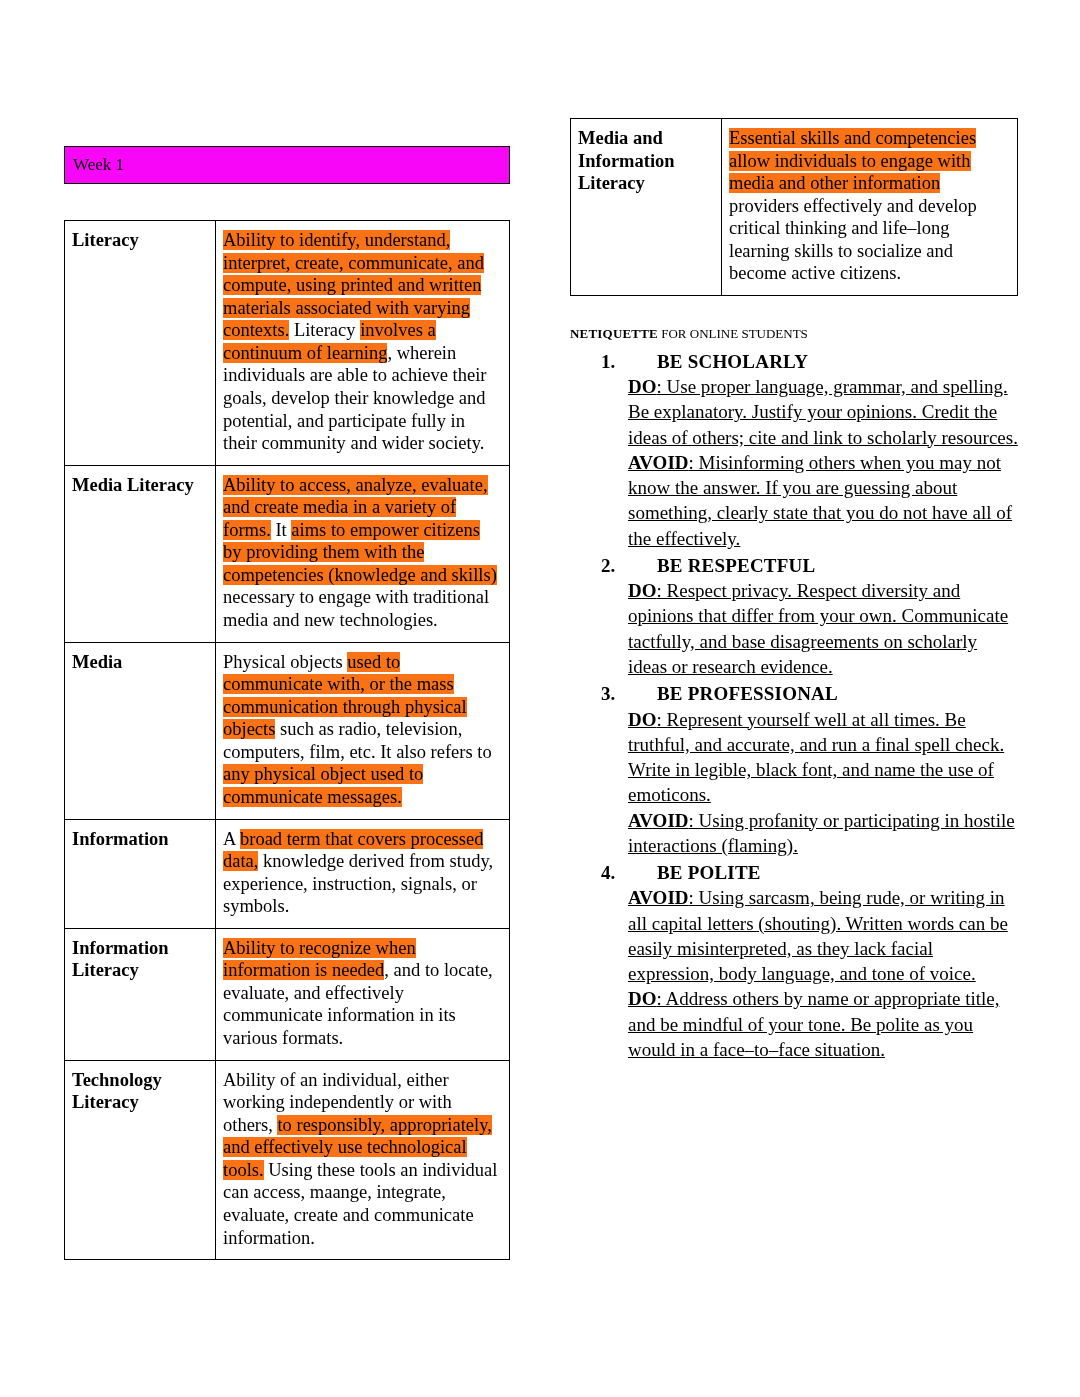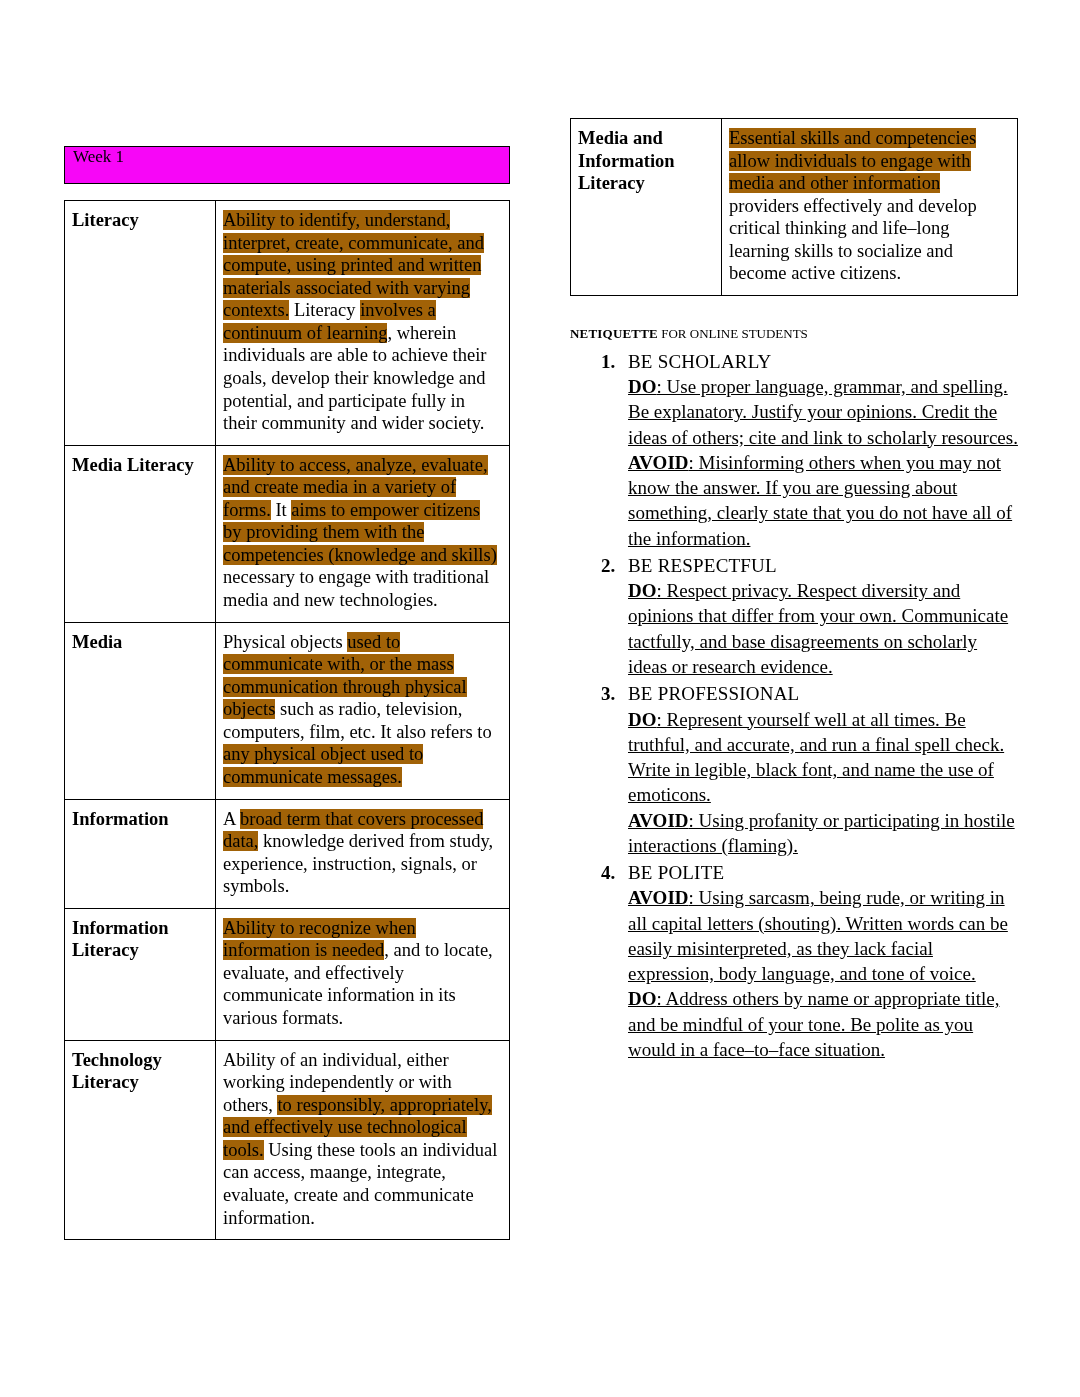--- a/index.html
+++ b/index.html
@@ -27,29 +27,30 @@
     left: 64px;
     top: 146px;
     width: 446px;
   }
 
   .week-banner {
     background: #f706f7;
     border: 1px solid #000;
     height: 38px;
     display: flex;
+    align-items: center;
     padding-left: 8px;
     box-sizing: border-box;
     font-size: 17px;
   }
 
   table.terms {
     border-collapse: collapse;
     width: 446px;
-    margin-top: 16px;
+    margin-top: 36px;
     table-layout: fixed;
   }
   table.terms td {
     border: 1px solid #000;
     vertical-align: top;
     padding: 8px 7px 10px 7px;
     font-size: 18.5px;
     line-height: 1.22;
   }
   table.terms td.term {
@@ -96,34 +97,35 @@
     margin: 6px 0 0 0;
     padding-left: 50px;
     font-size: 19px;
     line-height: 1.33;
   }
   ol.rules > li {
     margin-bottom: 2px;
     padding-left: 8px;
   }
   ol.rules > li > .rule-title {
-    font-weight: normal;
+    font-weight: bold;
     letter-spacing: 0.2px;
+    margin-left: 29px;
   }
   .rule-body {
     font-weight: normal;
     text-decoration: underline;
   }
   .rule-body p {
     margin: 0;
   }
   .lbl { font-weight: bold; }
 
   
-  .hl { background: #a16207; }
+  .hl { background: #f97316; }
 
   
   ol.rules > li::marker {
     font-weight: bold;
   }
 </style>
 </head>
 <body>
 
 <div class="page">
@@ -177,21 +179,21 @@
 
     <div class="netiquette-head">
       <span class="kw">NETIQUETTE</span><span> FOR ONLINE STUDENTS</span>
     </div>
 
     <ol class="rules">
       <li>
         <span class="rule-title">BE SCHOLARLY</span>
         <div class="rule-body">
           <p><span class="lbl">DO</span><span>: Use proper language, grammar, and spelling. Be explanatory. Justify your opinions. Credit the ideas of others; cite and link to scholarly resources.</span></p>
-          <p><span class="lbl">AVOID</span><span>: Misinforming others when you may not know the answer. If you are guessing about something, clearly state that you do not have all of the information.</span></p>
+          <p><span class="lbl">AVOID</span><span>: Misinforming others when you may not know the answer. If you are guessing about something, clearly state that you do not have all of the effectively.</span></p>
         </div>
       </li>
       <li>
         <span class="rule-title">BE RESPECTFUL</span>
         <div class="rule-body">
           <p><span class="lbl">DO</span><span>: Respect privacy. Respect diversity and opinions that differ from your own. Communicate tactfully, and base disagreements on scholarly ideas or research evidence.</span></p>
         </div>
       </li>
       <li>
         <span class="rule-title">BE PROFESSIONAL</span>

